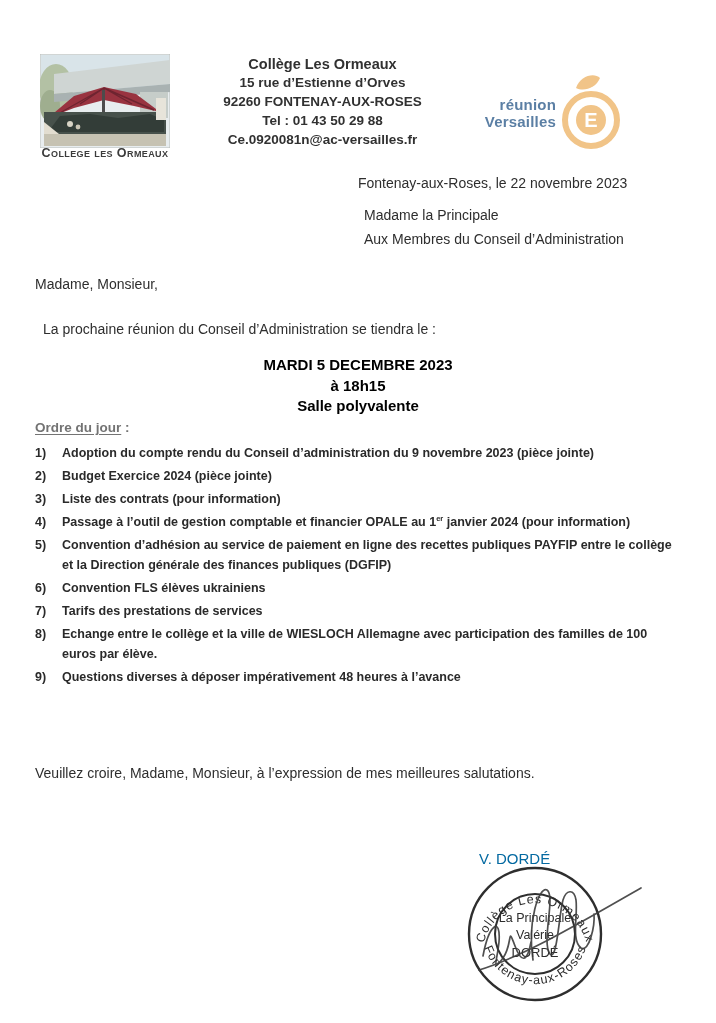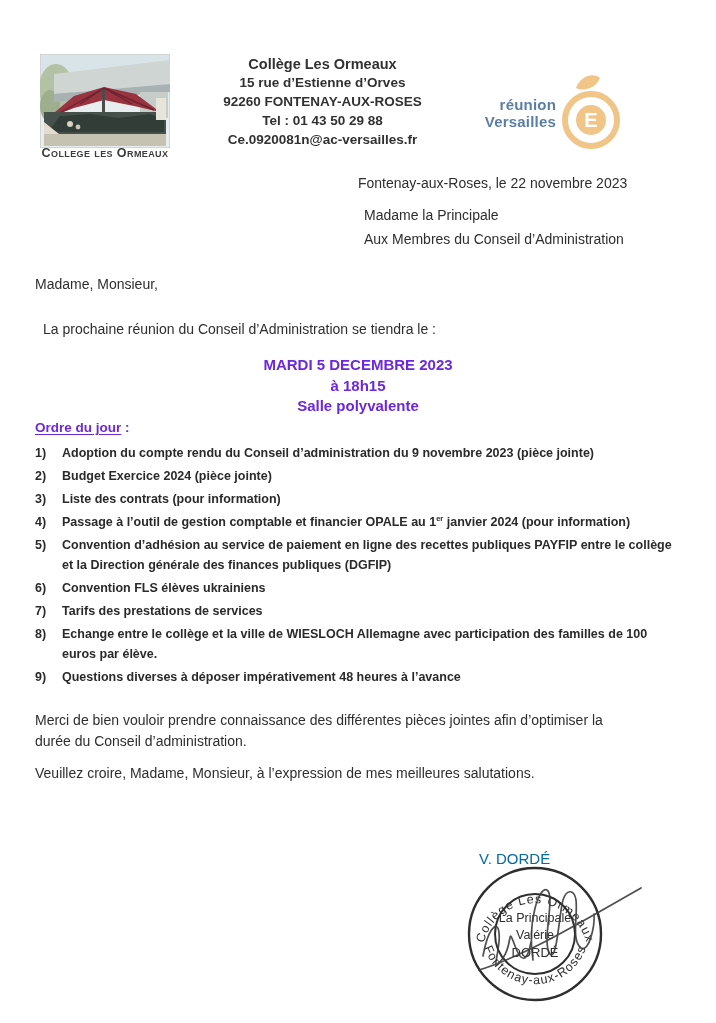--- a/index.html
+++ b/index.html
@@ -32,23 +32,23 @@
 
   
   .date-block{left:358px;top:175px;font-size:14px;color:#2e2e2e;}
   .date-block .dateline{margin:0 0 16px 0;}
   .date-block .rcpt{margin:6px;line-height:1.25;}
 
   .salutation{left:35px;top:276px;font-size:14px;margin:0;}
   .intro{left:35px;top:313px;font-size:14px;margin:8px;}
 
   .meeting{left:0;top:355px;width:716px;text-align:center;
-    font-weight:700;font-size:15px;line-height:1.38;color:#6d28d9;}
-
-  .agenda-head{left:35px;top:420px;font-weight:700;font-size:13.5px;color:#6d28d9;}
+    font-weight:700;font-size:15px;line-height:1.38;color:#000000;}
+
+  .agenda-head{left:35px;top:420px;font-weight:700;font-size:13.5px;color:#737373;}
   .agenda-head .u{text-decoration:underline;text-underline-offset:2px;}
 
   .agenda-list{left:35px;top:443px;width:662px;}
   .agenda-item{display:flex;margin-bottom:3px;
     font-weight:700;font-size:12.5px;line-height:1.6;color:#2a2a2a;}
   .agenda-num{flex:none;width:27px;}
   .agenda-text{flex:1;white-space:pre-wrap;}
   .agenda-text sup{font-size:.6em;line-height:0;}
 
   .closing{left:35px;top:710px;width:660px;font-size:14px;line-height:1.5;
@@ -161,22 +161,20 @@
         <span class="agenda-num">8)</span>
         <span class="agenda-text">Echange entre le collège et la ville de WIESLOCH Allemagne avec participation des familles de 100
 euros par élève.</span>
       </div>
       <div class="agenda-item">
         <span class="agenda-num">9)</span>
         <span class="agenda-text">Questions diverses à déposer impérativement 48 heures à l’avance</span>
       </div>
     </div>
 
-  <p class="abs closing">Merci de bien vouloir prendre connaissance des différentes pièces jointes afin d’optimiser la
-durée du Conseil d’administration.</p>
   <p class="abs closing closing2">Veuillez croire, Madame, Monsieur, à l’expression de mes meilleures salutations.</p>
 
   <div class="abs sig-name">V. DORDÉ</div>
 
   <svg class="abs stamp" width="215" height="152" viewBox="0 0 215 152">
     <defs>
       <path id="arcTop" d="M 28 88 A 53 53 0 0 1 132 88"></path>
       <path id="arcBottom" d="M 29 90 A 54 54 0 0 0 131 90"></path>
     </defs>
     <circle cx="80" cy="76" r="66" fill="none" stroke="#2e2e2e" stroke-width="2.4"></circle>

